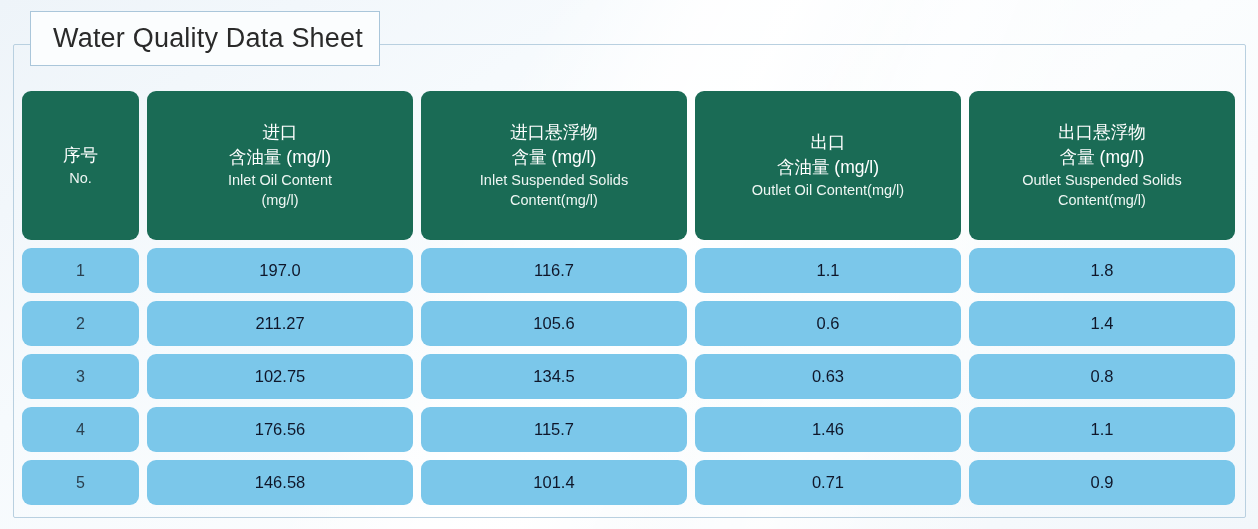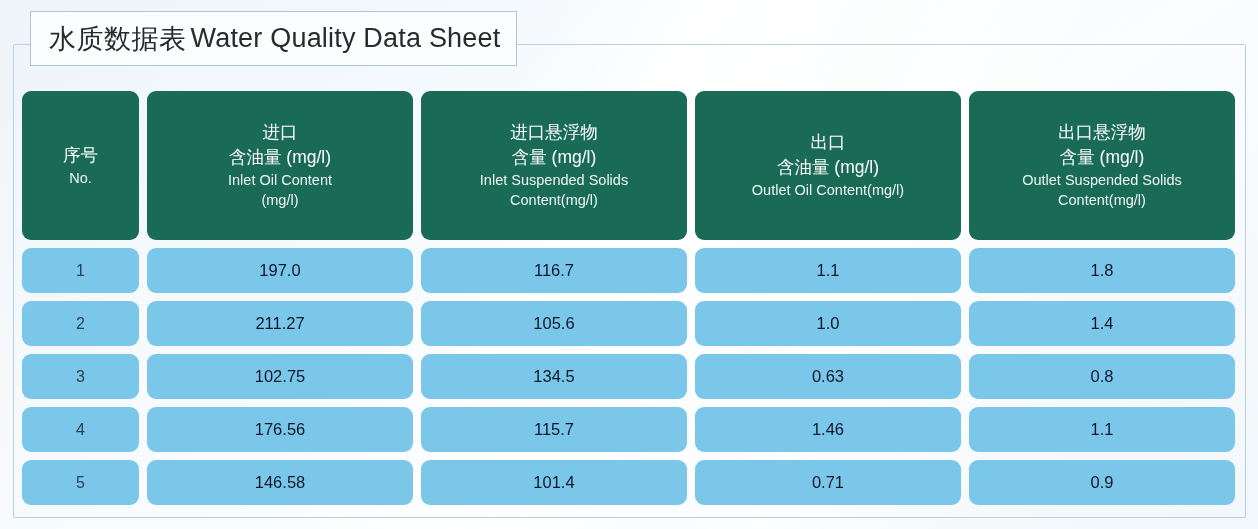--- a/index.html
+++ b/index.html
@@ -149,21 +149,20 @@
   }
 </style>
 </head>
 <body>
 
 <div class="page-bg"></div>
 
 <div class="frame"></div>
 
 <div class="title-box">
-  <span class="title-cn">水质数据表</span>
   <span class="title-en">Water Quality Data Sheet</span>
 </div>
 
 <div class="table-wrap">
   <div class="row header-row" id="header-row">
       <div class="cell c-no">
         <div class="hdr-lines">
           <div class="hl-cn">序号</div>
           <div class="hl-en">No.</div>
         </div>
@@ -205,21 +204,21 @@
         <div class="cell c-no">1</div>
         <div class="cell c-wide">197.0</div>
         <div class="cell c-wide">116.7</div>
         <div class="cell c-wide">1.1</div>
         <div class="cell c-wide">1.8</div>
       </div>
       <div class="row data-row">
         <div class="cell c-no">2</div>
         <div class="cell c-wide">211.27</div>
         <div class="cell c-wide">105.6</div>
-        <div class="cell c-wide">1.0</div>
+        <div class="cell c-wide">0.6</div>
         <div class="cell c-wide">1.4</div>
       </div>
       <div class="row data-row">
         <div class="cell c-no">3</div>
         <div class="cell c-wide">102.75</div>
         <div class="cell c-wide">134.5</div>
         <div class="cell c-wide">0.63</div>
         <div class="cell c-wide">0.8</div>
       </div>
       <div class="row data-row">

